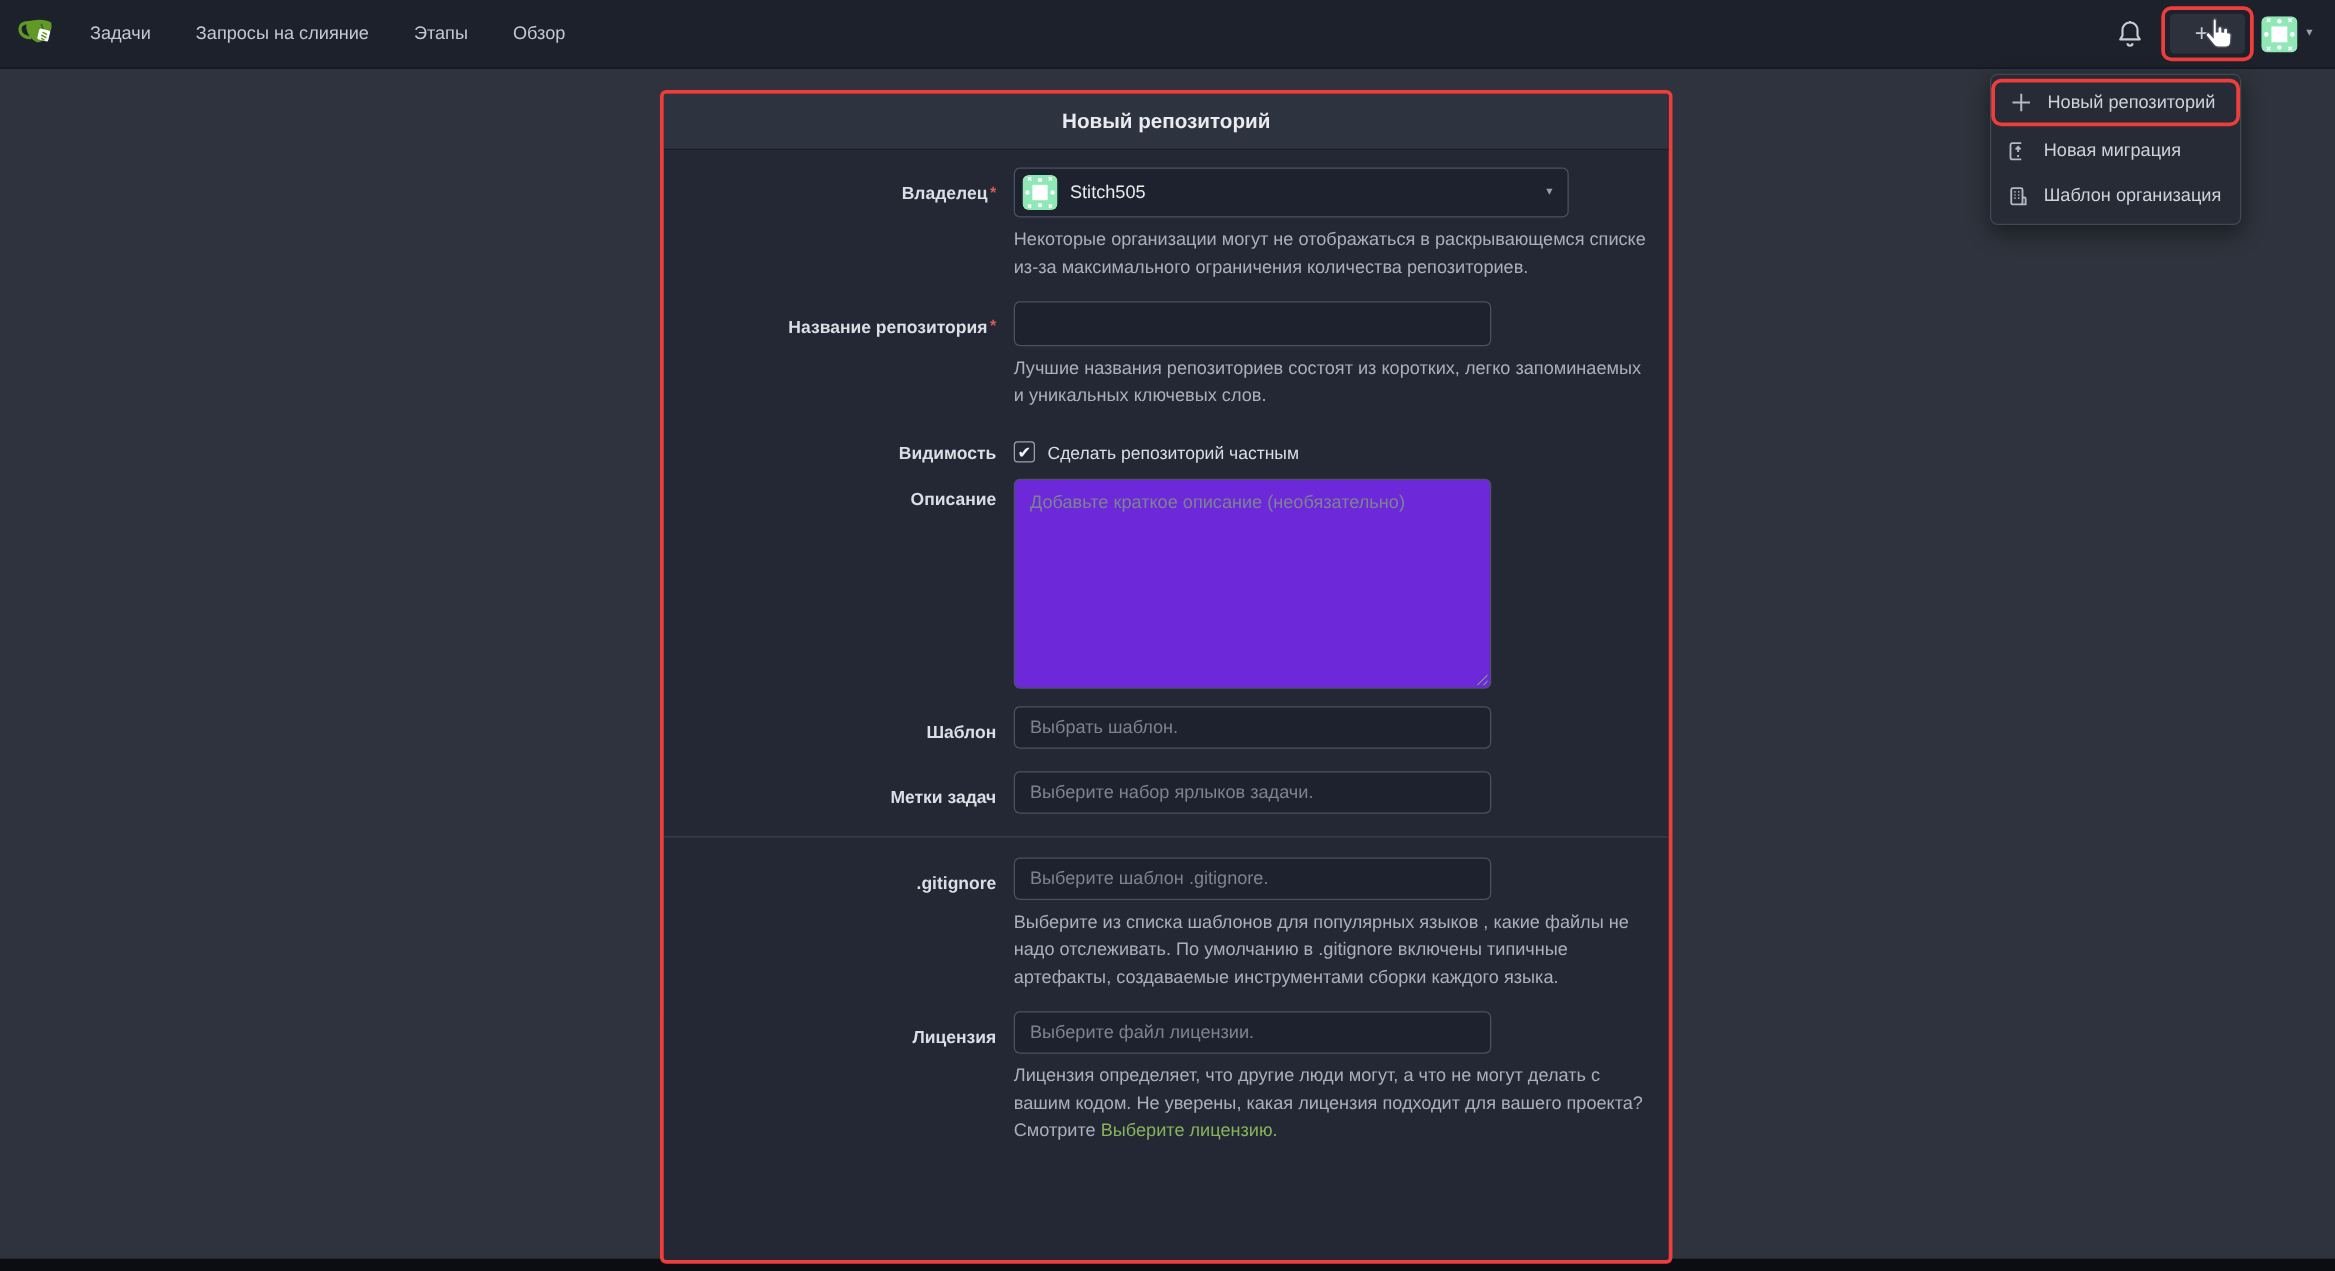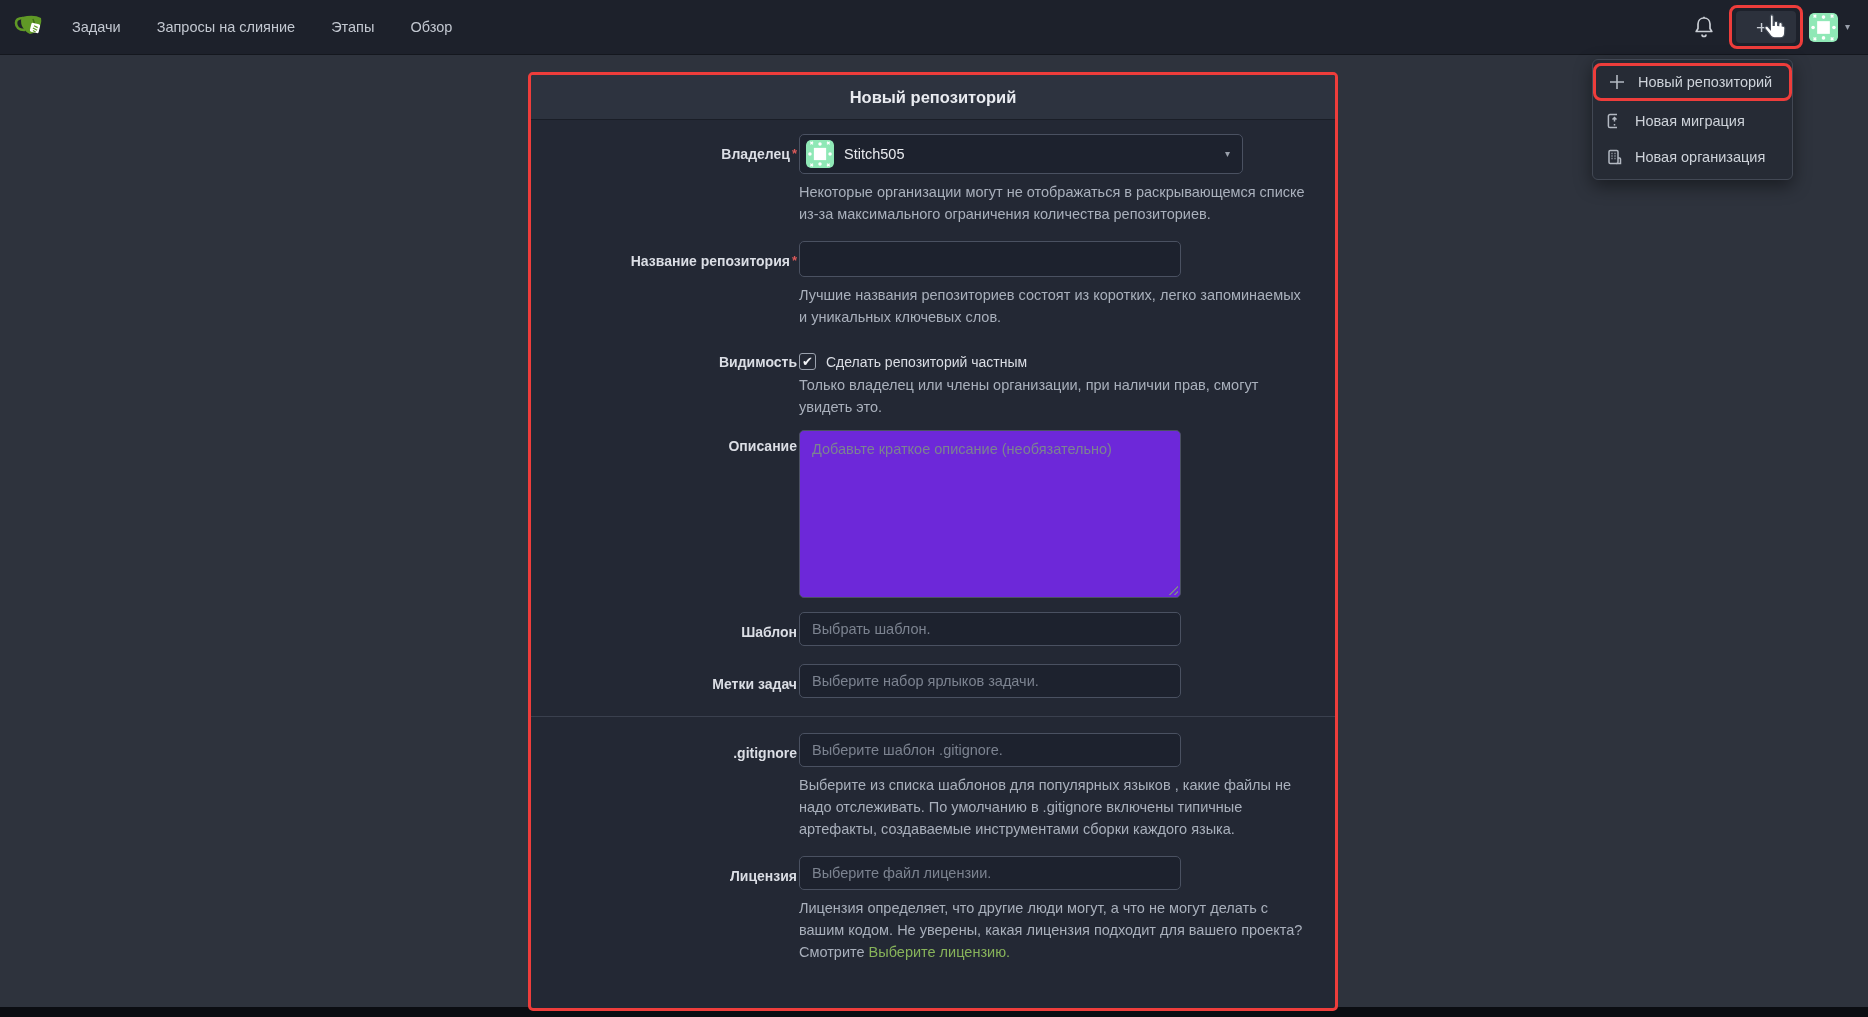--- a/index.html
+++ b/index.html
@@ -67,21 +67,21 @@
     display:flex; align-items:center; justify-content:center;
   }
   .panel-title { font-size:16.5px; font-weight:bold; color:#e9ebf0; }
   .panel-body { padding:14px 16px 10px 16px; }
 
   .intro { text-align:center; max-width:758px; margin:0 auto 10px auto; line-height:22px; color:#d4d8df; }
   a.green-link { color:#87b35a; text-decoration:none; cursor:pointer; }
 
   .field { display:flex; margin-bottom:16px; }
   .field > .flabel {
-    width:250px; margin-right:2px; text-align:right; flex:none;
+    width:250px; margin-right:14px; text-align:right; flex:none;
     font-weight:bold; font-size:14px; color:#dbdee5; padding-top:11px; line-height:18px;
   }
   .field > .flabel .req { color:#dd5a5a; font-size:13px; vertical-align:top; margin-left:2px; }
   .field > .fctrl { flex:1; min-width:0; }
 
   .tbox {
     width:382px; height:36px; background:#1d222e; border:1px solid #4a5161;
     border-radius:5px; color:#dde0e6; font-size:14.5px; padding:4px 12px;
     font-family:"Liberation Sans","DejaVu Sans",sans-serif; outline:none;
   }
@@ -202,21 +202,21 @@
     <span>Новая миграция</span>
   </div>
   <div class="menu-item">
     <span class="mi-icon">
       <svg viewBox="0 0 18 18" width="18" height="18">
         <rect x="4" y="2.5" width="9" height="13" rx="1.2" fill="none" stroke="#b3b9c2" stroke-width="1.5"></rect>
         <path d="M6.5 5.5 h1 M9.5 5.5 h1 M6.5 8 h1 M9.5 8 h1 M6.5 10.5 h1 M9.5 10.5 h1" stroke="#b3b9c2" stroke-width="1.3"></path>
         <path d="M13 10 h1.5 a1 1 0 0 1 1 1 v4.5 h-4" fill="none" stroke="#b3b9c2" stroke-width="1.5"></path>
       </svg>
     </span>
-    <span>Новая организация</span>
+    <span>Шаблон организация</span>
   </div>
 </div>
 
 <div class="panel">
   <div class="panel-header">
     <span class="panel-title">Новый репозиторий</span>
   </div>
   <div class="panel-body">
 
 
@@ -254,21 +254,20 @@
 
     <div class="field cbx">
       <div class="flabel">
         <span>Видимость</span>
       </div>
       <div class="fctrl">
         <div class="cb-row">
           <span class="checkbox">✔</span>
           <span class="cb-label">Сделать репозиторий частным</span>
         </div>
-        <div class="help cb-help">Только владелец или члены организации, при наличии прав, смогут увидеть это.</div>
       </div>
     </div>
 
     <div class="field desc">
       <div class="flabel">
         <span>Описание</span>
       </div>
       <div class="fctrl">
         <div class="tarea-wrap">
           <textarea class="tarea" placeholder="Добавьте краткое описание (необязательно)" style=""></textarea>

